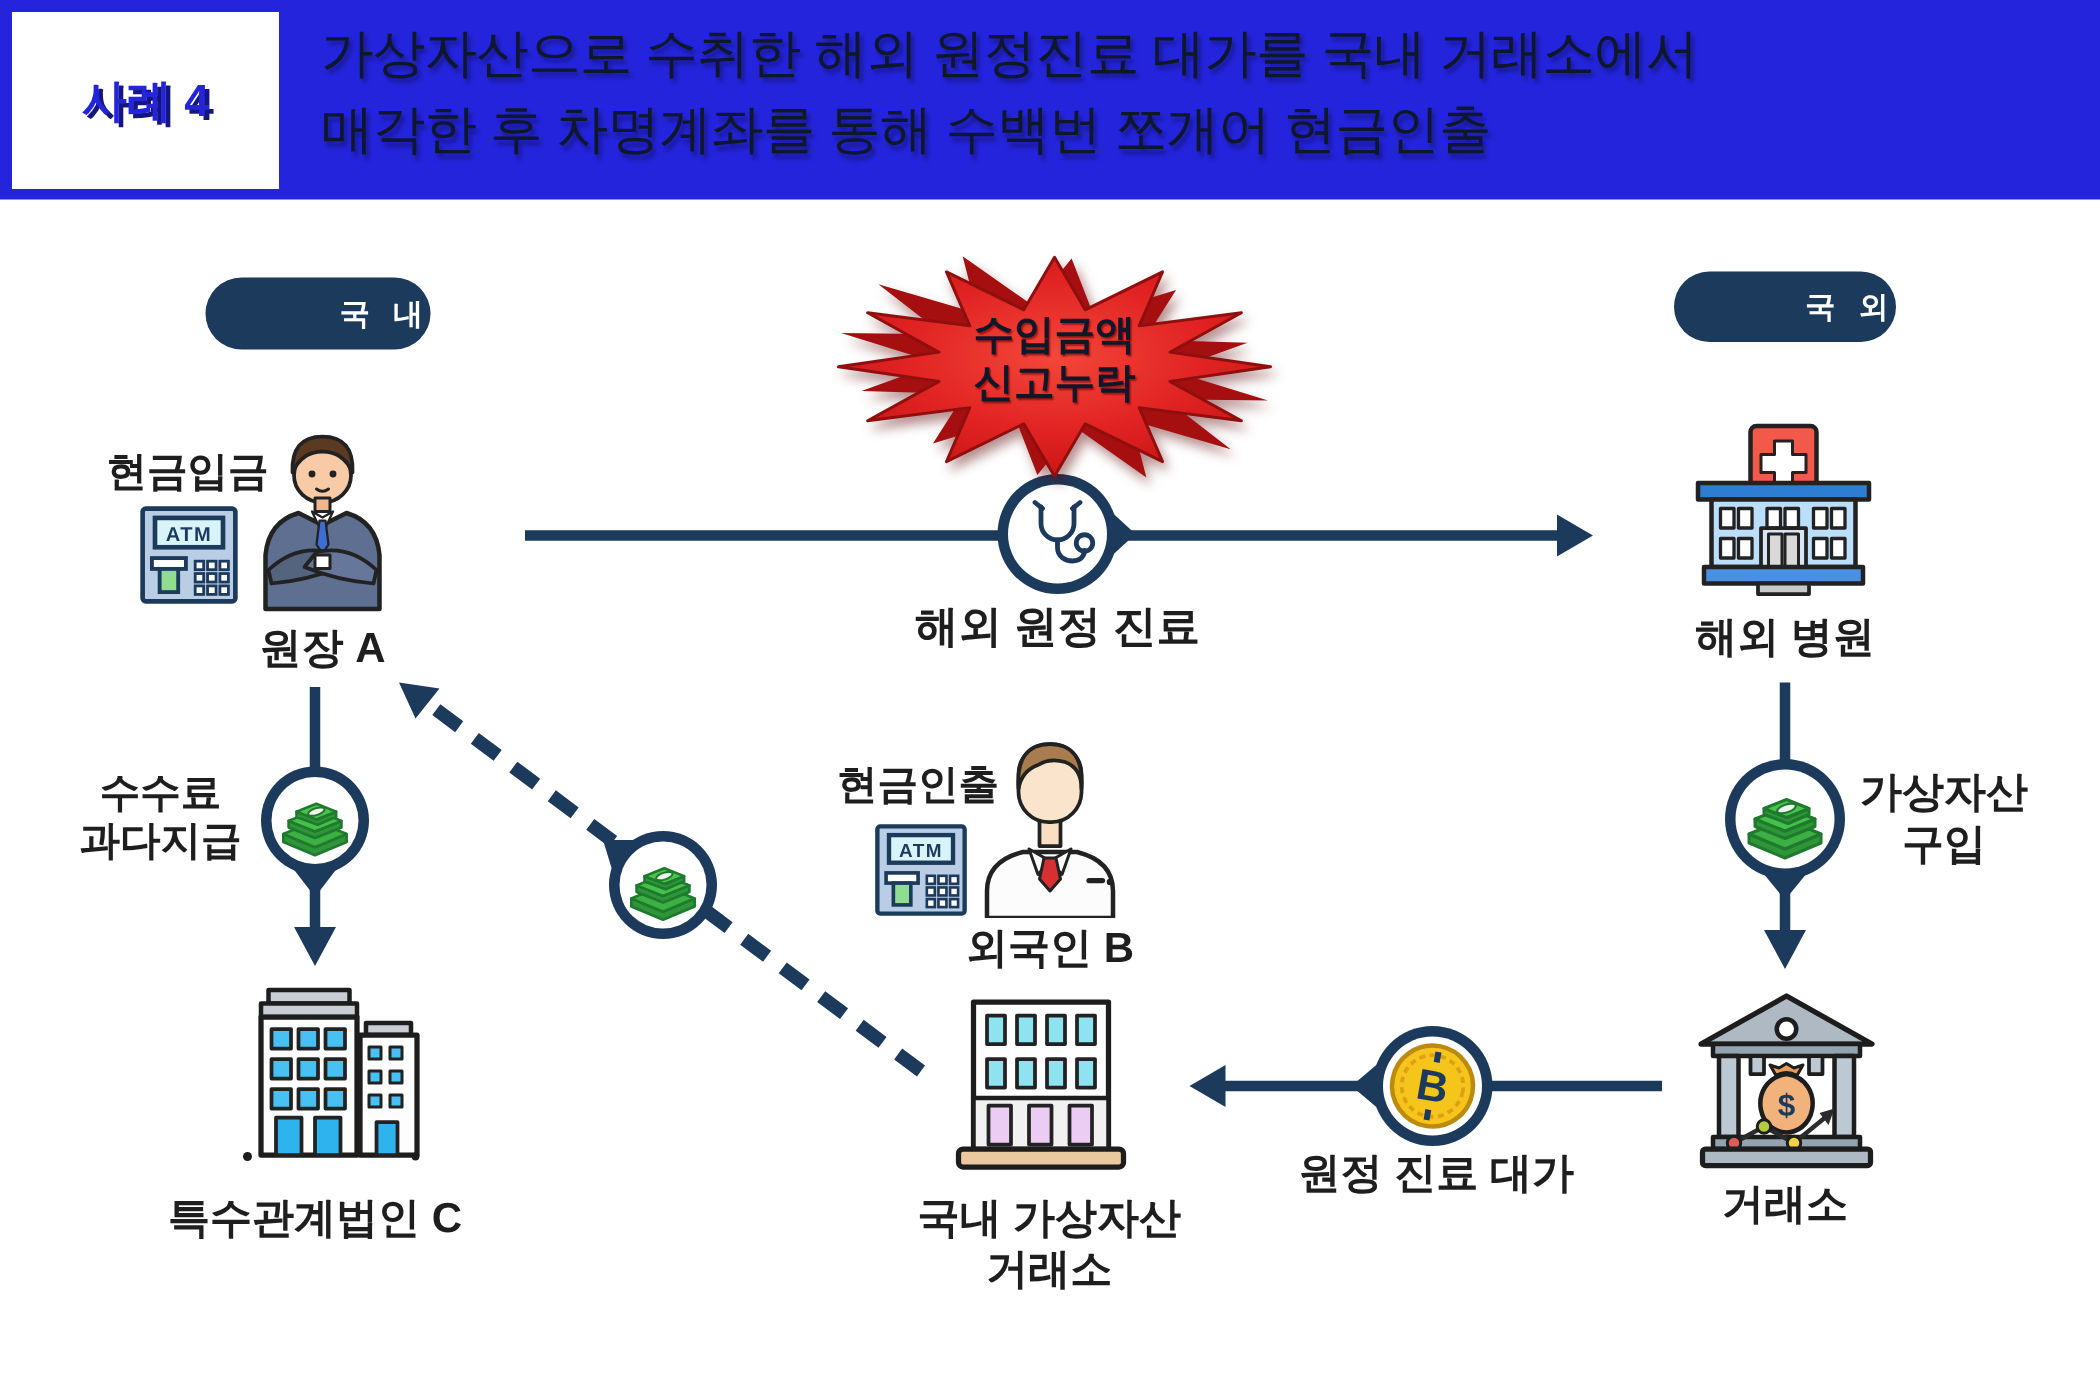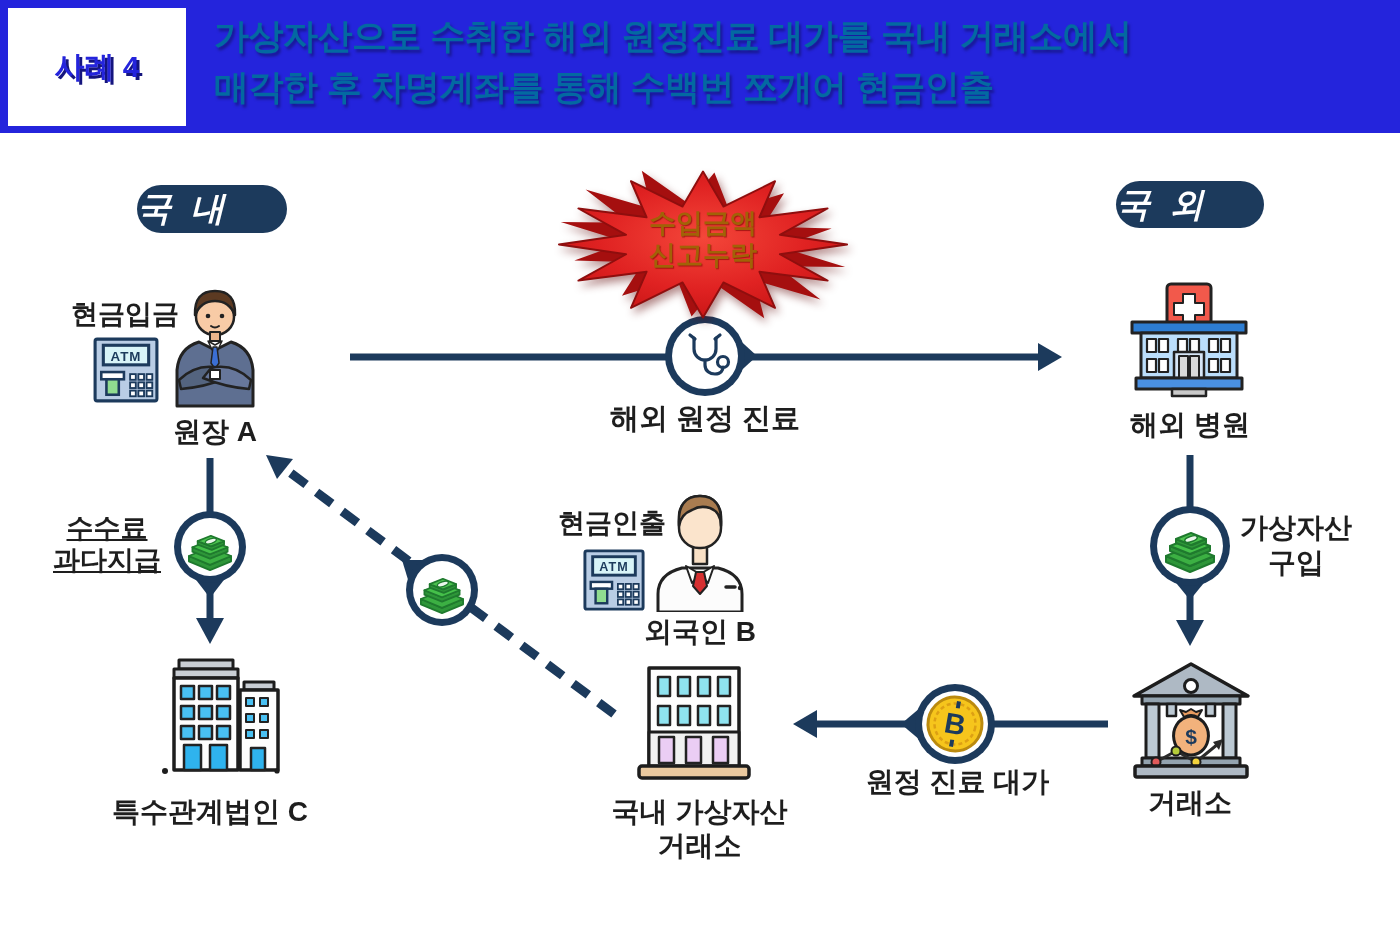--- a/index.html
+++ b/index.html
@@ -3,48 +3,48 @@
 <meta charset="utf-8">
 <style>
   html,body{margin:0;padding:0;background:#fff;}
   .stage{position:relative;width:1400px;height:933px;background:#fff;overflow:hidden;
          font-family:"Liberation Sans","DejaVu Sans",sans-serif;}
   
   .hdr-bar{position:absolute;left:0;top:0;width:1400px;height:133px;background:#2424DC;}
   .case-box{position:absolute;left:4px;top:4px;width:178px;height:118px;background:#fff;
             border:4px solid #2424DC;display:flex;align-items:center;justify-content:center;
             font-size:30px;font-weight:800;color:#2424DC;text-shadow:3px 3px 0 #15157E;}
-  .hdr-title{position:absolute;left:214px;top:11px;width:1180px;color:#0369a1;font-size:35px;
-             font-weight:700;line-height:1.45;letter-spacing:-0.5px;
+  .hdr-title{position:absolute;left:214px;top:11px;width:1180px;color:#0f172a;font-size:35px;
+             font-weight:400;line-height:1.45;letter-spacing:-0.5px;
              text-shadow:2px 3px 3px rgba(0,0,0,0.35);}
   
   .pill{position:absolute;background:#1C3A5C;color:#fff;border-radius:26px;
-        display:flex;align-items:center;justify-content:flex-start;font-size:34px;font-weight:700;
-        letter-spacing:5px;font-style:italic;}
+        display:flex;align-items:center;justify-content:flex-end;font-size:20px;font-weight:700;
+        letter-spacing:5px;}
   .pill-dom{left:137px;top:185px;width:150px;height:48px;}
   .pill-ovs{left:1116px;top:181px;width:148px;height:47px;}
   
   .lbl{position:absolute;font-weight:700;color:#1e1e1e;text-align:center;font-size:28px;line-height:1.15;}
   .lbl .ln{display:block;}
   .lbl-deposit{left:62px;top:299px;width:126px;font-size:27px;}
   .lbl-director{left:150px;top:416px;width:130px;}
   .lbl-medical{left:580px;top:402px;width:250px;font-size:29px;text-align:center;}
   .lbl-hospital{left:1110px;top:409px;width:160px;}
   .lbl-cryptobuy{left:1233px;top:510px;width:126px;line-height:1.25;}
   .lbl-ovs-exch{left:1095px;top:786px;width:190px;line-height:1.2;}
   .lbl-payment{left:855px;top:766px;width:205px;}
   .lbl-withdraw{left:553px;top:508px;width:118px;font-size:27px;}
   .lbl-foreigner{left:638px;top:616px;width:124px;}
   .lbl-dom-exch{left:607px;top:783px;width:185px;line-height:1.2;margin-top:12px;}
-  .lbl-fee{left:48px;top:512px;width:118px;font-size:27px;line-height:1.2;text-decoration:underline;}
+  .lbl-fee{left:48px;top:512px;width:118px;font-size:27px;line-height:1.2;}
   .lbl-corp{left:100px;top:795px;width:220px;line-height:1.2;}
   
   .burst{position:absolute;left:557px;top:168px;width:292px;height:154px;
          filter:drop-shadow(3px 5px 4px rgba(90,0,0,0.45));}
-  .burst-text{position:absolute;left:593px;top:207px;width:220px;text-align:center;color:#a16207;
+  .burst-text{position:absolute;left:593px;top:207px;width:220px;text-align:center;color:#0f172a;
               font-size:27px;font-weight:800;line-height:1.2;text-shadow:1px 1px 1px rgba(120,0,0,.6);}
   
   .conn,.icon{position:absolute;}
   .conn{left:0;top:0;}
 </style>
 </head>
 <body>
 
 <div class="stage">
 

